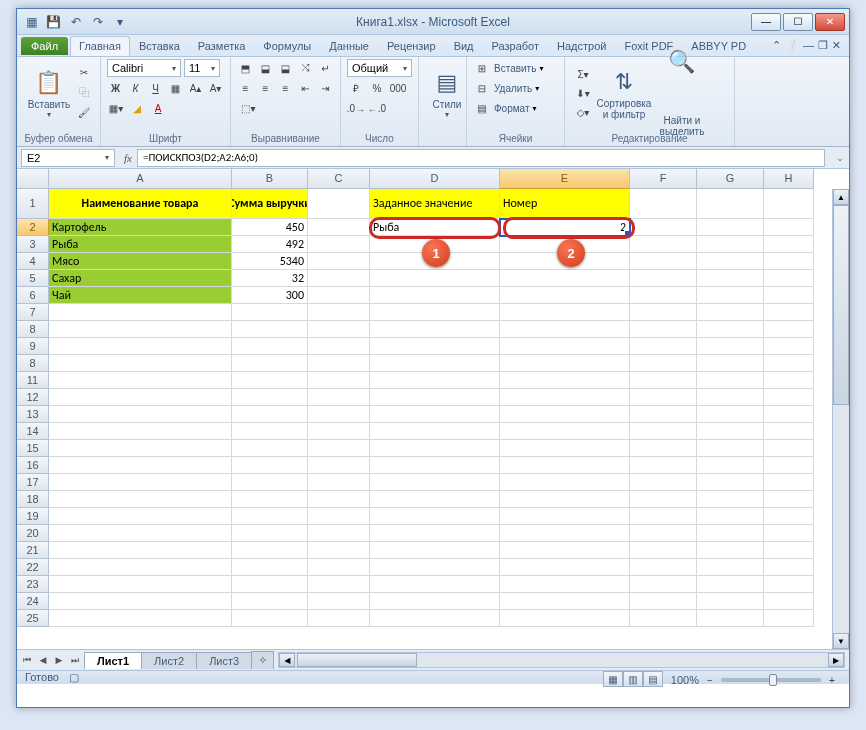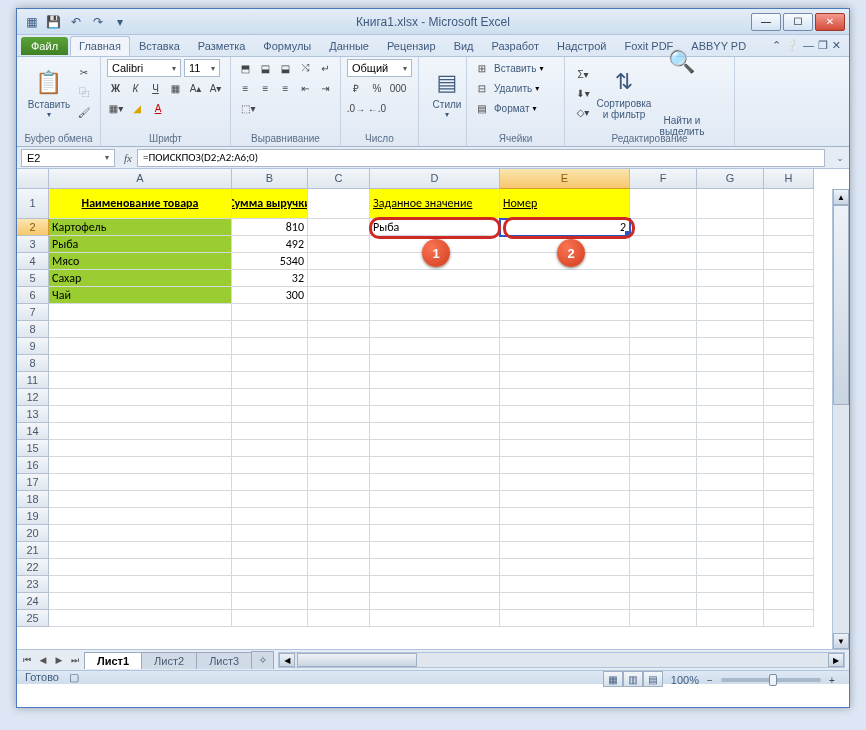--- a/index.html
+++ b/index.html
@@ -39,21 +39,21 @@
   .corner { position:absolute; left:0; top:0; width:32px; height:20px; background: linear-gradient(#f3f6fa,#dfe6ee); border-right:1px solid #b5c1d0; border-bottom:1px solid #b5c1d0; }
   .col-headers { position:absolute; left:32px; top:0; height:20px; display:flex; background:linear-gradient(#f3f6fa,#dfe6ee); }
   .ch { border-right:1px solid #b5c1d0; border-bottom:1px solid #b5c1d0; text-align:center; color:#47586d; font-size:11px; line-height:19px; cursor:pointer; }
   .ch.sel { background: linear-gradient(#fbe5af,#f6c76e); color:#8a5a0a; border-bottom-color:#d89b28;}
   .row-headers { position:absolute; left:0; top:20px; width:32px; }
   .rh { height:17px; border-bottom:1px solid #b5c1d0; border-right:1px solid #b5c1d0; background:linear-gradient(#f3f6fa,#dfe6ee); text-align:center; color:#47586d; font-size:11px; line-height:16px; cursor:pointer; }
   .rh.tall { height:30px; line-height:29px; }
   .rh.sel { background: linear-gradient(#fbe5af,#f6c76e); color:#8a5a0a; border-right-color:#d89b28;}
   .cells { position:absolute; left:32px; top:20px; }
   .row { display:flex; height:17px; }
-  .row.tall { height:30px;text-decoration:underline; }
+  .row.tall { height:30px; }
   .cell { border-right:1px solid #d4d9e0; border-bottom:1px solid #d4d9e0; font-family: Calibri, sans-serif; font-size:12px; padding:0 3px; display:flex; align-items:center; overflow:hidden; white-space:nowrap; }
   .cA { width:183px; } .cB { width:76px; } .cC{ width:62px; } .cD{ width:130px; } .cE{ width:130px; } .cF{ width:67px; } .cG{ width:67px; } .cH{ width:50px; }
   .hdr-yellow { background:#ffff00; font-weight:bold; justify-content:center; text-align:center; line-height:1.1; }
   .green { background:#9acd32; }
   .right { justify-content: flex-end; }
   .active-cell { outline:2px solid #2a56c6; outline-offset:-1px; position:relative; }
   .active-cell::after { content:""; position:absolute; right:-2px; bottom:-2px; width:5px; height:5px; background:#2a56c6; border:1px solid #fff; }
 
   .callout-box { position:absolute; border:3px solid #ce2a24; border-radius:10px; pointer-events:none; z-index:5; }
   .callout-badge { position:absolute; width:28px; height:28px; border-radius:50%; background: radial-gradient(circle at 35% 30%, #f97454, #d23d1c); color:#fff; font-weight:bold; display:flex; align-items:center; justify-content:center; font-size:13px; box-shadow: 0 1px 3px rgba(0,0,0,.5); z-index:6; pointer-events:none; }
@@ -308,21 +308,21 @@
         <div class="cell cB hdr-yellow">Сумма выручки</div>
         <div class="cell cC"></div>
         <div class="cell cD hdr-yellow" style="justify-content:flex-start;font-weight:normal;">Заданное значение</div>
         <div class="cell cE hdr-yellow" style="justify-content:flex-start;font-weight:normal;">Номер</div>
         <div class="cell cF"></div>
         <div class="cell cG"></div>
         <div class="cell cH"></div>
       </div>
       <div class="row">
         <div class="cell cA green">Картофель</div>
-        <div class="cell cB right">810</div>
+        <div class="cell cB right">450</div>
         <div class="cell cC"></div>
         <div class="cell cD">Рыба</div>
         <div class="cell cE right active-cell">2</div>
         <div class="cell cF"></div>
         <div class="cell cG"></div>
         <div class="cell cH"></div>
       </div>
       <div class="row">
         <div class="cell cA green">Рыба</div>
         <div class="cell cB right">492</div>

